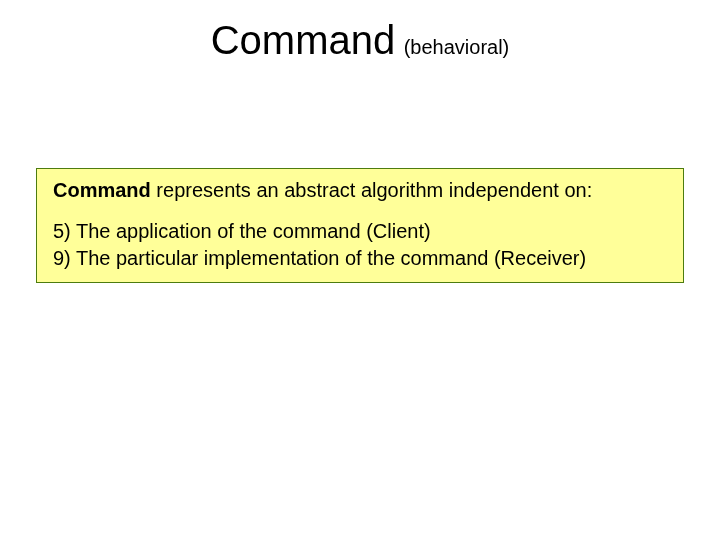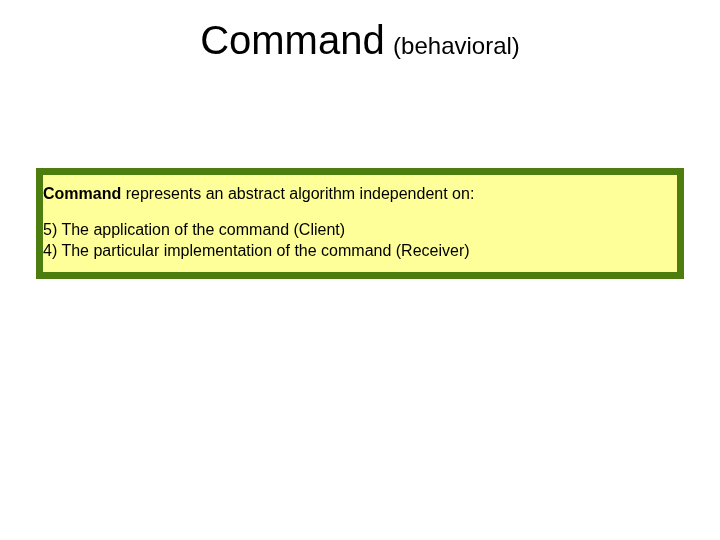--- a/index.html
+++ b/index.html
@@ -22,36 +22,36 @@
     left: 0;
     width: 720px;
     text-align: center;
   }
   .title-main {
     font-size: 40px;
     font-weight: 400;
     letter-spacing: 0px;
   }
   .title-sub {
-    font-size: 24px;
+    font-size: 20px;
     font-weight: 400;
     margin-left: 4px;
     vertical-align: baseline;
     margin-top: 40px;
   }
   .callout {
     position: absolute;
     left: 36px;
     top: 168px;
     width: 648px;
     background: #ffff99;
-    border: 7px solid #4d7c0f;
+    border: 1px solid #4d7c0f;
     box-sizing: border-box;
-    padding: 8px 8px 10px 0;
-    font-size: 16px;
+    padding: 8px 8px 10px 16px;
+    font-size: 20px;
     line-height: 1.35;
   }
   .callout .lead {
     margin-bottom: 14px;
   }
   .callout .bold {
     font-weight: 700;
   }
 </style>
 </head>
@@ -62,16 +62,16 @@
   <div class="title-row">
     <span class="title-main">Command</span>
     <span class="title-sub">(behavioral)</span>
   </div>
 
   <div class="callout">
     <div class="lead">
       <span class="bold">Command</span><span> represents an abstract algorithm independent on:</span>
     </div>
     <div>5) The application of the command (Client)</div>
-    <div>4) The particular implementation of the command (Receiver)</div>
+    <div>9) The particular implementation of the command (Receiver)</div>
   </div>
 
 </div>
 
 </body></html>

